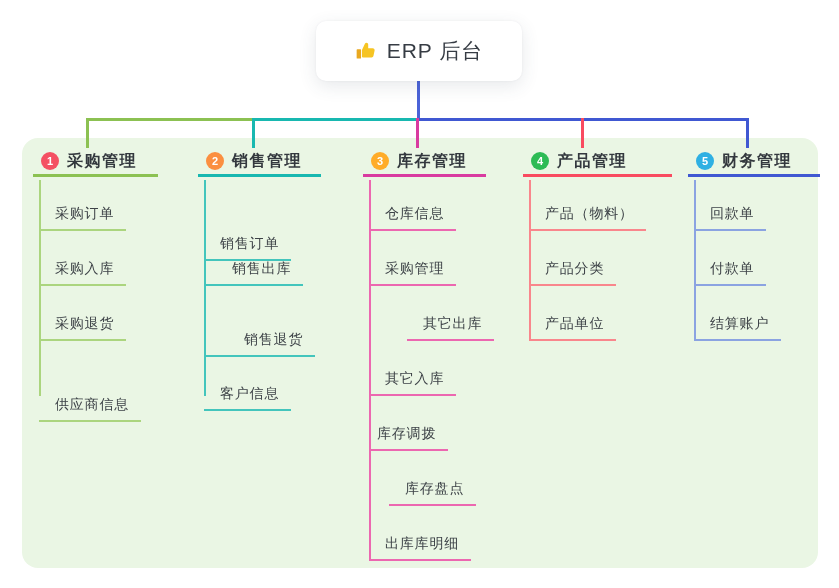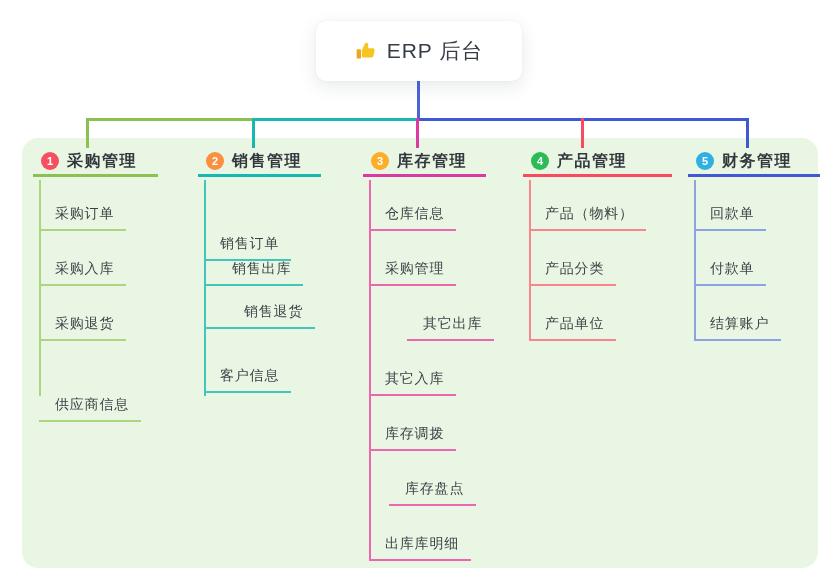--- a/index.html
+++ b/index.html
@@ -81,34 +81,34 @@
       <div class="item" style="top: 221px; border-bottom-color: rgb(171, 213, 126); margin-top: 26px;">供应商信息</div>
     </div>
     <div class="branch" style="left: 198px; top: 148px;">
       <div class="branch-header" style="width: 115px; border-bottom-color: rgb(24, 184, 176);">
         <span class="badge" style="background: rgb(251, 143, 64);">2</span>
         <span class="branch-label">销售管理</span>
       </div>
       <div class="spine" style="background: rgb(67, 197, 188); height: 216px;"></div>
       <div class="item" style="top: 56px; border-bottom-color: rgb(67, 197, 188); margin-top: 30px;">销售订单</div>
       <div class="item" style="top: 111px; border-bottom-color: rgb(67, 197, 188); padding-left: 28px;">销售出库</div>
-      <div class="item" style="top: 154px; border-bottom-color: rgb(67, 197, 188); padding-left: 40px;">销售退货</div>
-      <div class="item" style="top: 218px; border-bottom-color: rgb(67, 197, 188);">客户信息</div>
+      <div class="item" style="top: 182px; border-bottom-color: rgb(67, 197, 188); padding-left: 40px;">销售退货</div>
+      <div class="item" style="top: 236px; border-bottom-color: rgb(67, 197, 188);">客户信息</div>
     </div>
     <div class="branch" style="left: 363px; top: 148px;">
       <div class="branch-header" style="width: 115px; border-bottom-color: rgb(217, 59, 160);">
         <span class="badge" style="background: rgb(255, 172, 40);">3</span>
         <span class="branch-label">库存管理</span>
       </div>
       <div class="spine" style="background: rgb(236, 103, 176); height: 381px;"></div>
       <div class="item" style="top: 56px; border-bottom-color: rgb(236, 103, 176);">仓库信息</div>
       <div class="item" style="top: 111px; border-bottom-color: rgb(236, 103, 176);">采购管理</div>
       <div class="item" style="top: 166px; border-bottom-color: rgb(236, 103, 176); margin-left: 38px;">其它出库</div>
       <div class="item" style="top: 221px; border-bottom-color: rgb(236, 103, 176);">其它入库</div>
-      <div class="item" style="top: 276px; border-bottom-color: rgb(236, 103, 176);">库存调拨</div>
+      <div class="item" style="top: 276px; border-bottom-color: rgb(236, 103, 176); padding-left: 8px;">库存调拨</div>
       <div class="item" style="top: 331px; border-bottom-color: rgb(236, 103, 176); margin-left: 20px;">库存盘点</div>
       <div class="item" style="top: 386px; border-bottom-color: rgb(236, 103, 176);">出库库明细</div>
     </div>
     <div class="branch" style="left: 523px; top: 148px;">
       <div class="branch-header" style="width: 141px; border-bottom-color: rgb(249, 75, 96);">
         <span class="badge" style="background: rgb(45, 187, 85);">4</span>
         <span class="branch-label">产品管理</span>
       </div>
       <div class="spine" style="background: rgb(249, 134, 140); height: 161px;"></div>
       <div class="item" style="top: 56px; border-bottom-color: rgb(249, 134, 140);">产品（物料）</div>

